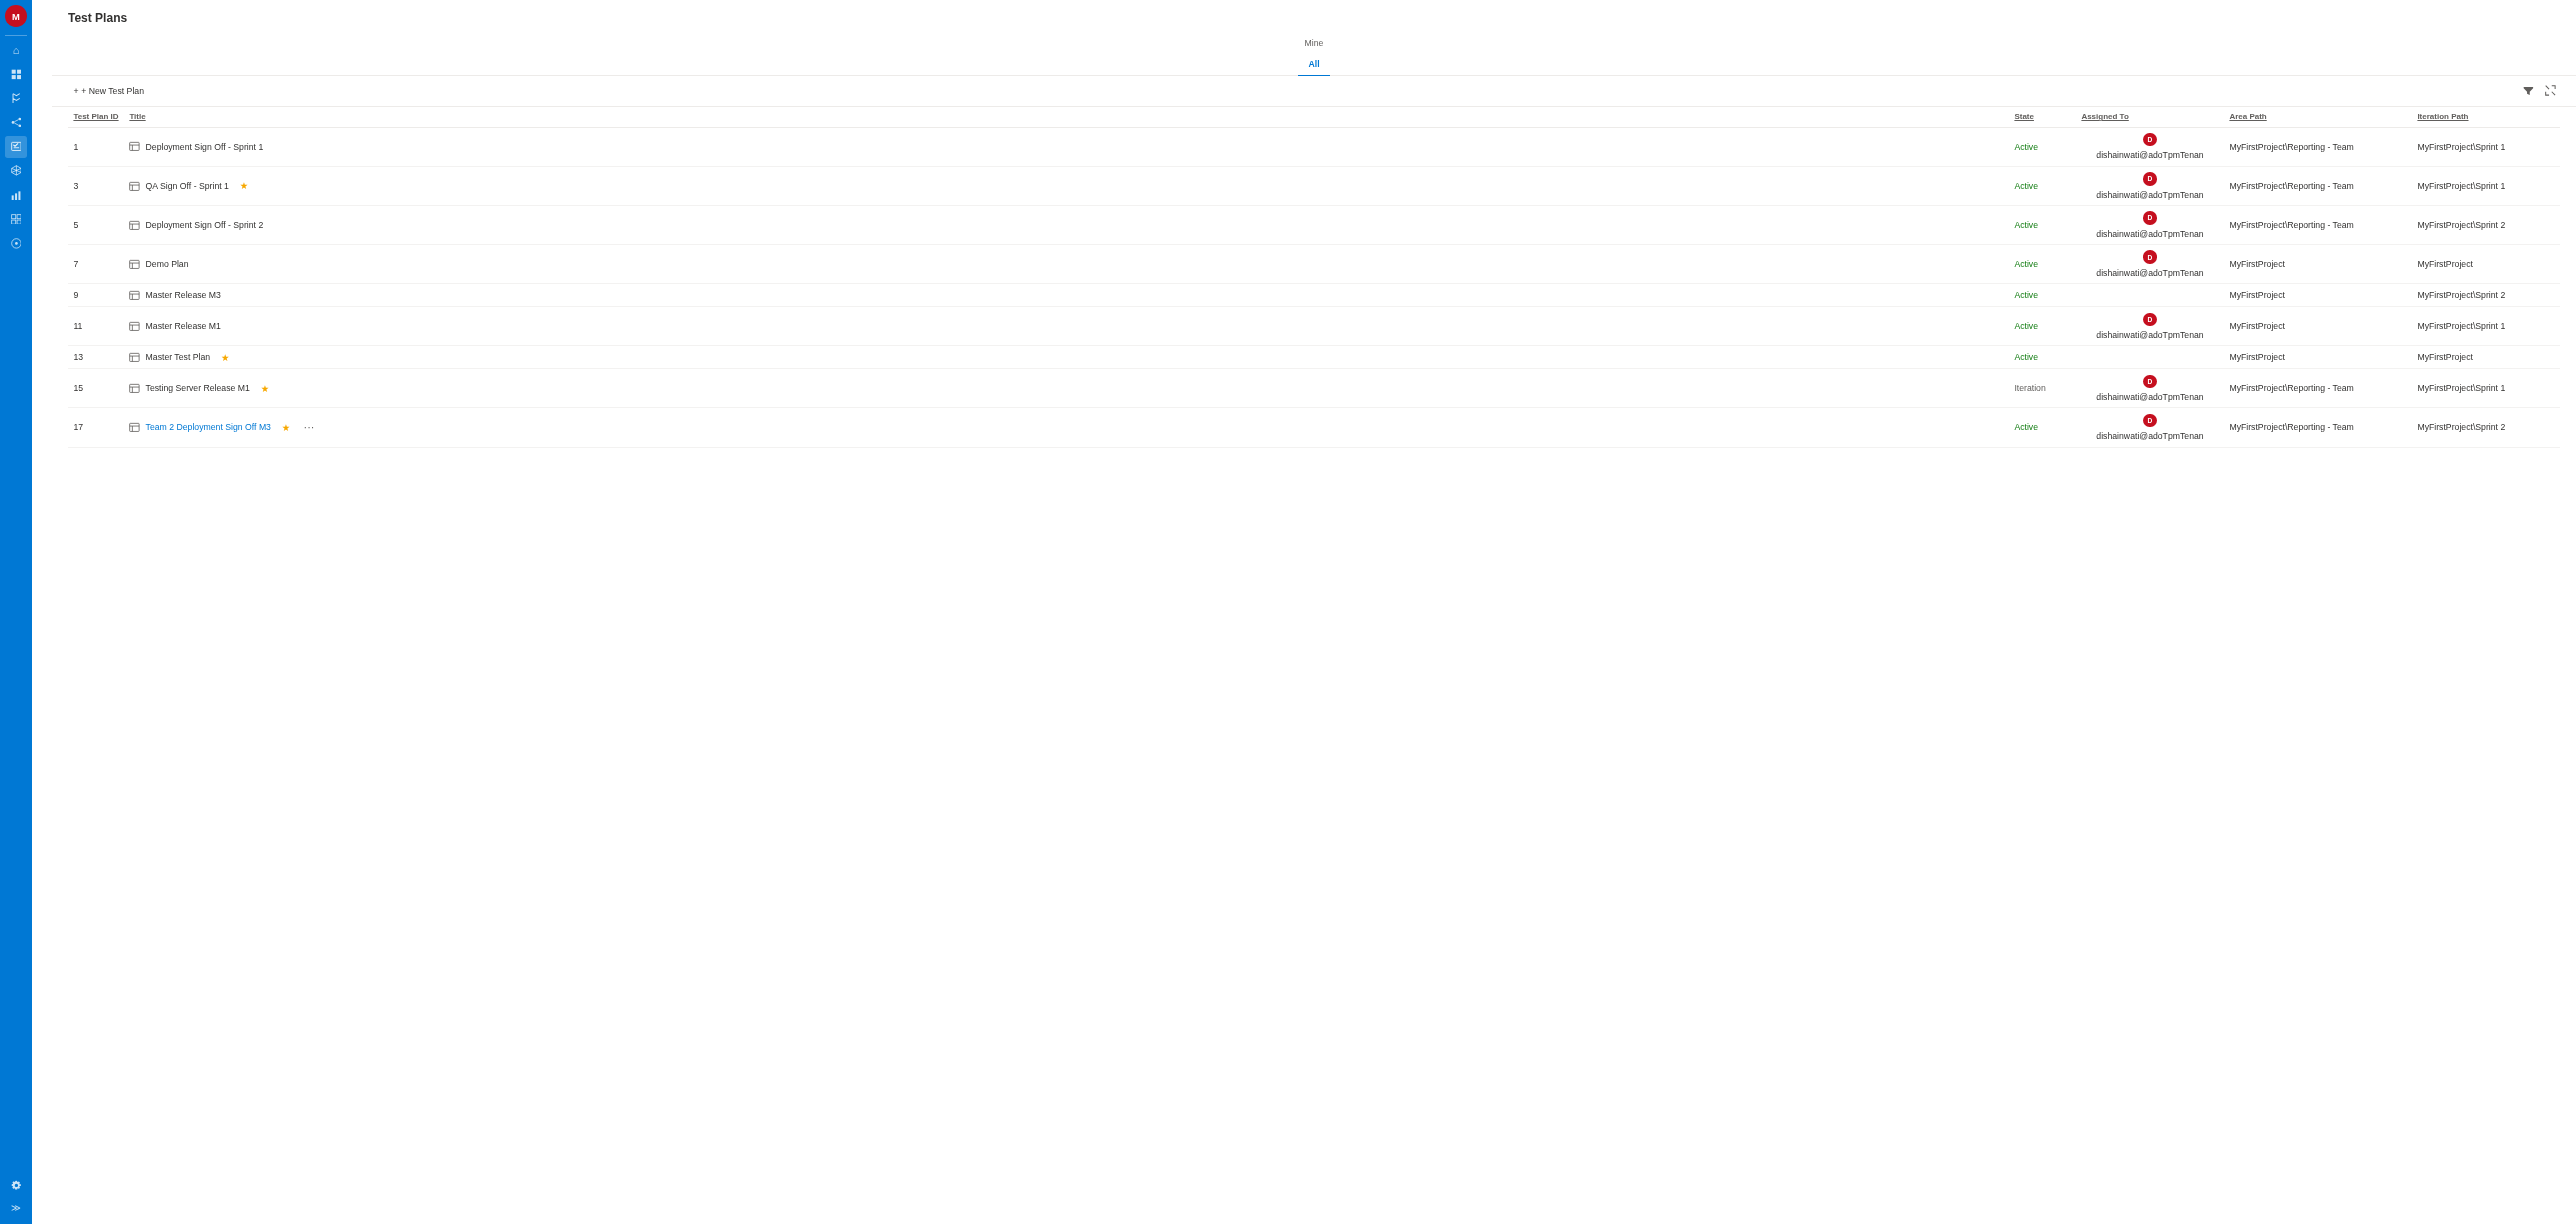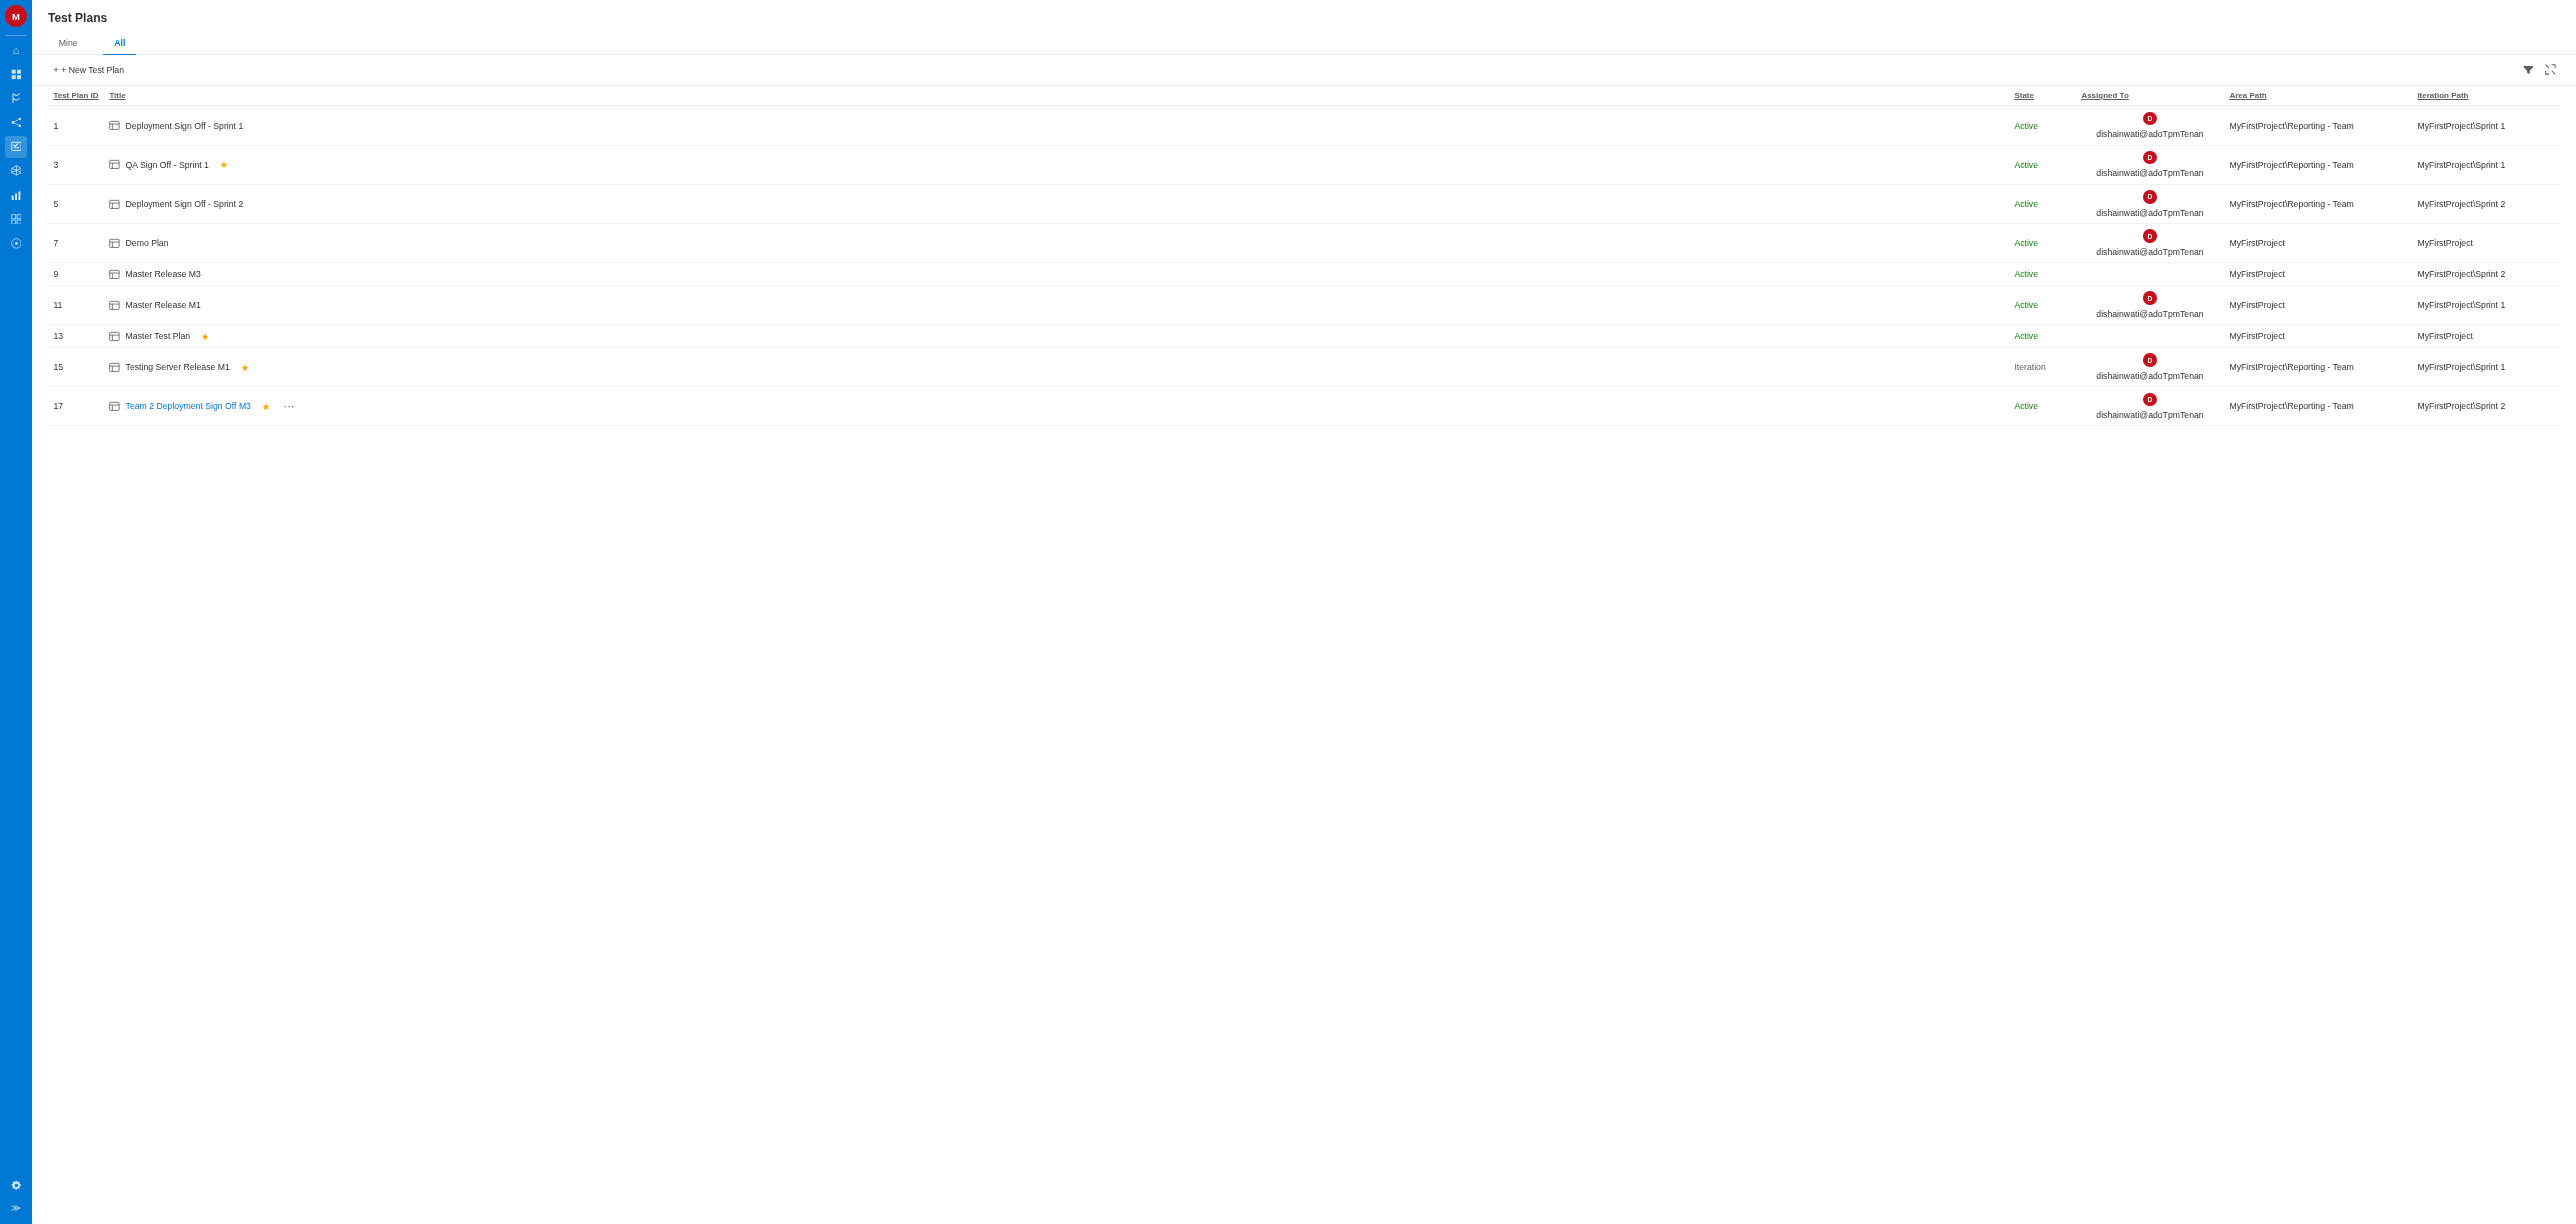--- a/index.html
+++ b/index.html
@@ -65,37 +65,39 @@
       font-size: 9.4px;
       cursor: pointer;
     }
 
     
     .main-content {
       flex: 1;
       display: flex;
       flex-direction: column;
       overflow: hidden;
+      padding-left: 20px;
     }
 
     
     .page-header {
       padding: 10.8px 16px 0 16px;
       border-bottom: 0.7px solid #edebe9;
     }
     .page-title {
       font-size: 12px;
       font-weight: 600;
       color: #323130;
       margin-bottom: 8px;
     }
     .tabs-bar {
       display: flex;
       align-items: center;
-      gap: 15px;
+      gap: 0;
+      flex-direction: column;
     }
     .tab {
       padding: 5.4px 10.8px;
       cursor: pointer;
       font-size: 8.7px;
       color: #605e5c;
       border-bottom: 1.3px solid transparent;
       margin-bottom: -0.7px;
     }
     .tab.active {

